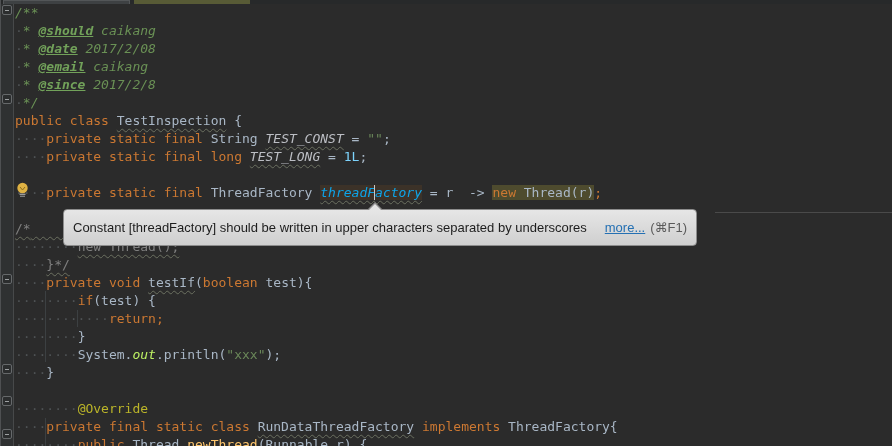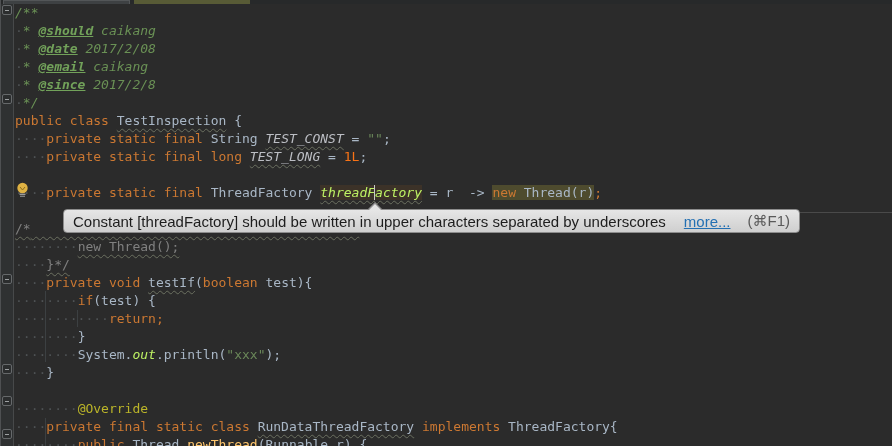--- a/index.html
+++ b/index.html
@@ -21,43 +21,43 @@
   
   .code { position:absolute; top:4px; left:0; padding-left:14px; font-size:13px; line-height:18px; z-index:1; }
   .line { height:18px; white-space:pre; }
   .seg { color:#a9b7c6; }
   .kw      { color:#cc7832; }
   .plain   { color:#a9b7c6; }
   .doc     { color:#6a9155; font-style:italic; }
   .doctag  { color:#72a25a; font-style:italic; font-weight:bold; text-decoration:underline; }
   .const   { color:#bcbec4; font-style:italic;margin-top:24px; }
   .str     { color:#6a8759; }
-  .num     { color:#f97316; }
+  .num     { color:#7dd3fc; }
   .comment { color:#808080; }
   .field   { color:#bef264; font-style:italic; }
   .method  { color:#ffc66d; }
   .ann     { color:#bbb529; }
   .ws      { color:#4e5254; }
   .sq { text-decoration-line:underline; text-decoration-style:wavy; text-decoration-color:#6b7060; text-decoration-thickness:1px; text-underline-offset:3px; }
   .hl { background:#4e4b2e; }
-  .wordhl { background:#3c3228; color:#bef264; font-style:italic;
+  .wordhl { background:#3c3228; color:#0ea5e9; font-style:italic;
             text-decoration-line:underline; text-decoration-style:wavy; text-decoration-color:#6b7060;
             text-decoration-thickness:1px; text-underline-offset:3px; }
   .caret { display:inline-block; width:2px; height:15px; background:#c8c8c8; vertical-align:text-bottom; margin:0 -1px; }
   
   .guide { position:absolute; width:1px; background:#3c4042; z-index:0; }
   
   .bulb { position:absolute; left:13px; top:181px; width:17px; height:18px; z-index:2; }
   
-  .tooltip { position:absolute; left:62px; top:209px; height:24px; z-index:5;
+  .tooltip { position:absolute; left:62px; top:209px; height:37px; z-index:5;
              background:linear-gradient(#e6e6e6,#cfcfcf); border:1px solid #8c8c8c; border-radius:4px;
              display:flex; align-items:center; padding:0 9px; white-space:pre;
-             font-family:"Liberation Sans","DejaVu Sans",sans-serif; font-size:15px; color:#1d1d1d; }
+             font-family:"Liberation Sans","DejaVu Sans",sans-serif; font-size:13px; color:#1d1d1d; }
   .tooltip .more { color:#2470b3; text-decoration:underline; cursor:pointer; margin-left:18px; }
-  .tooltip .shortcut { color:#5a5a5a; margin-left:17px; }
+  .tooltip .shortcut { color:#5a5a5a; margin-left:5px; }
   .tip-arrow-border { position:absolute; left:366px; top:202px; width:0; height:0; z-index:5;
              border-left:8px solid transparent; border-right:8px solid transparent; border-bottom:8px solid #8c8c8c; }
   .tip-arrow { position:absolute; left:368px; top:204px; width:0; height:0; z-index:6;
              border-left:6px solid transparent; border-right:6px solid transparent; border-bottom:6px solid #e4e4e4; }
   .side-line { position:absolute; top:212px; left:714px; right:0; height:1px; background:#4a4a4a; z-index:4; }
 </style>
 </head>
 <body>
 
 <div class="tabstrip">

